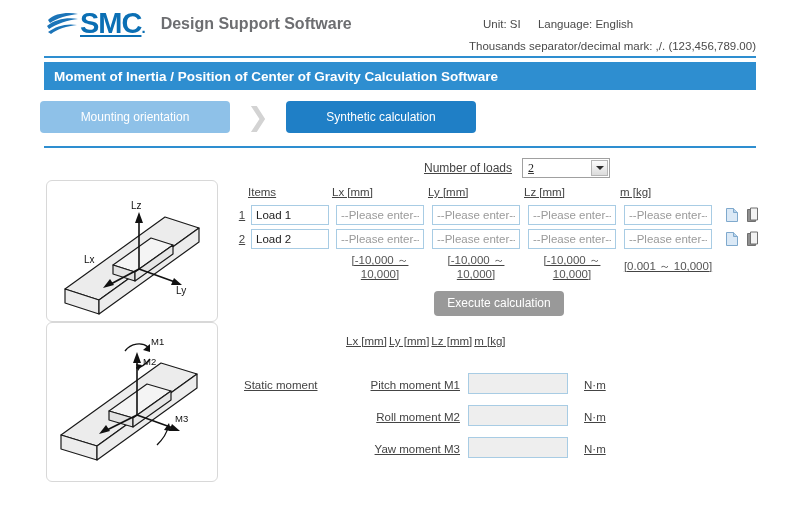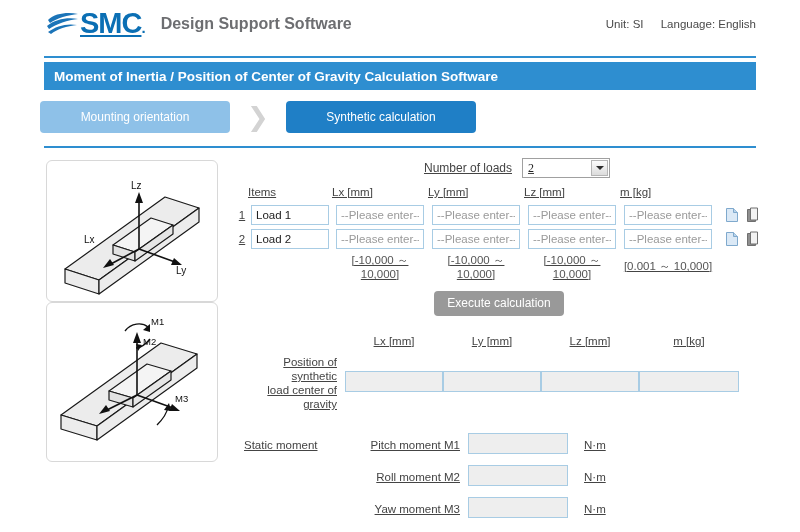--- a/index.html
+++ b/index.html
@@ -135,20 +135,21 @@
     width: 172px;
   }
   .diagram-box {
     width: 172px;
     height: 142px;
     border: 1px solid #d8d8d8;
     border-radius: 6px;
     box-sizing: border-box;
     background: #fff;
     overflow: hidden;
+    margin-top: 20px;
   }
   .diagram-box svg { display: block; }
   .sidebar-caption {
     text-align: center;
     font-size: 11.5px;
     color: #444;
     line-height: 15px;
     margin: 6px 0 7px 0;
   }
   .diagram-box2 {
@@ -363,20 +364,21 @@
       <span class="smc-dot">.</span>
     </div>
     <span class="brand-sub">Design Support Software</span>
   </div>
 
   <div class="meta">
     <div class="line1">
       <span>Unit: SI</span>
       <span>Language: English</span>
     </div>
+    <div class="line2">Thousands separator/decimal mark: ,/. (123,456,789.00)</div>
   </div>
 </div>
 <div class="rule"></div>
 
 <div class="banner">
   <span>Moment of Inertia / Position of Center of Gravity Calculation Software</span>
 </div>
 
 <div class="steps">
   <div class="step inactive">
@@ -562,30 +564,20 @@
   <div class="results">
     <table class="res">
       <tbody>
           <tr>
         <th class="lbl"></th>
         <th>Lx [mm]</th>
         <th>Ly [mm]</th>
         <th>Lz [mm]</th>
         <th>m [kg]</th>
       </tr>
-      <tr>
-        <td class="lbl">
-          <div>Position of synthetic</div>
-          <div>load center of gravity</div>
-        </td>
-        <td><span class="out"></span></td>
-        <td><span class="out"></span></td>
-        <td><span class="out"></span></td>
-        <td><span class="out wide"></span></td>
-      </tr>
     </tbody>
       </table>
   </div>
 
   <div class="moments">
     <table class="mom">
       <tbody>
           <tr>
         <td class="group">Static moment</td>
         <td class="mlabel">Pitch moment M1</td>

